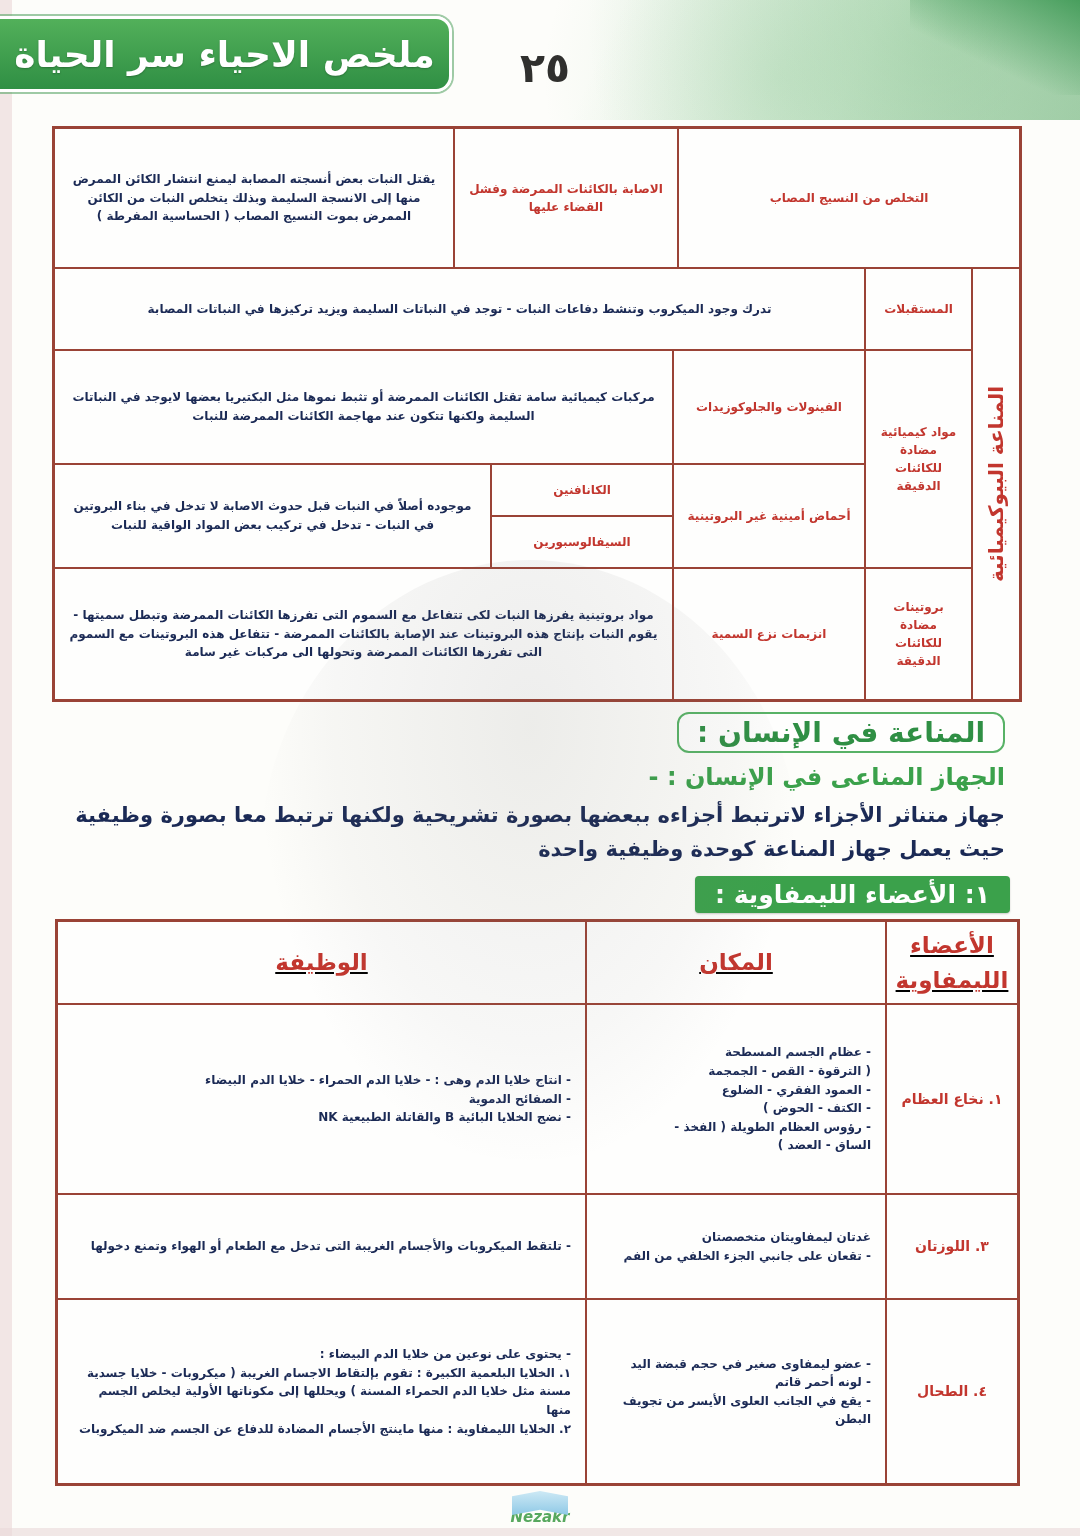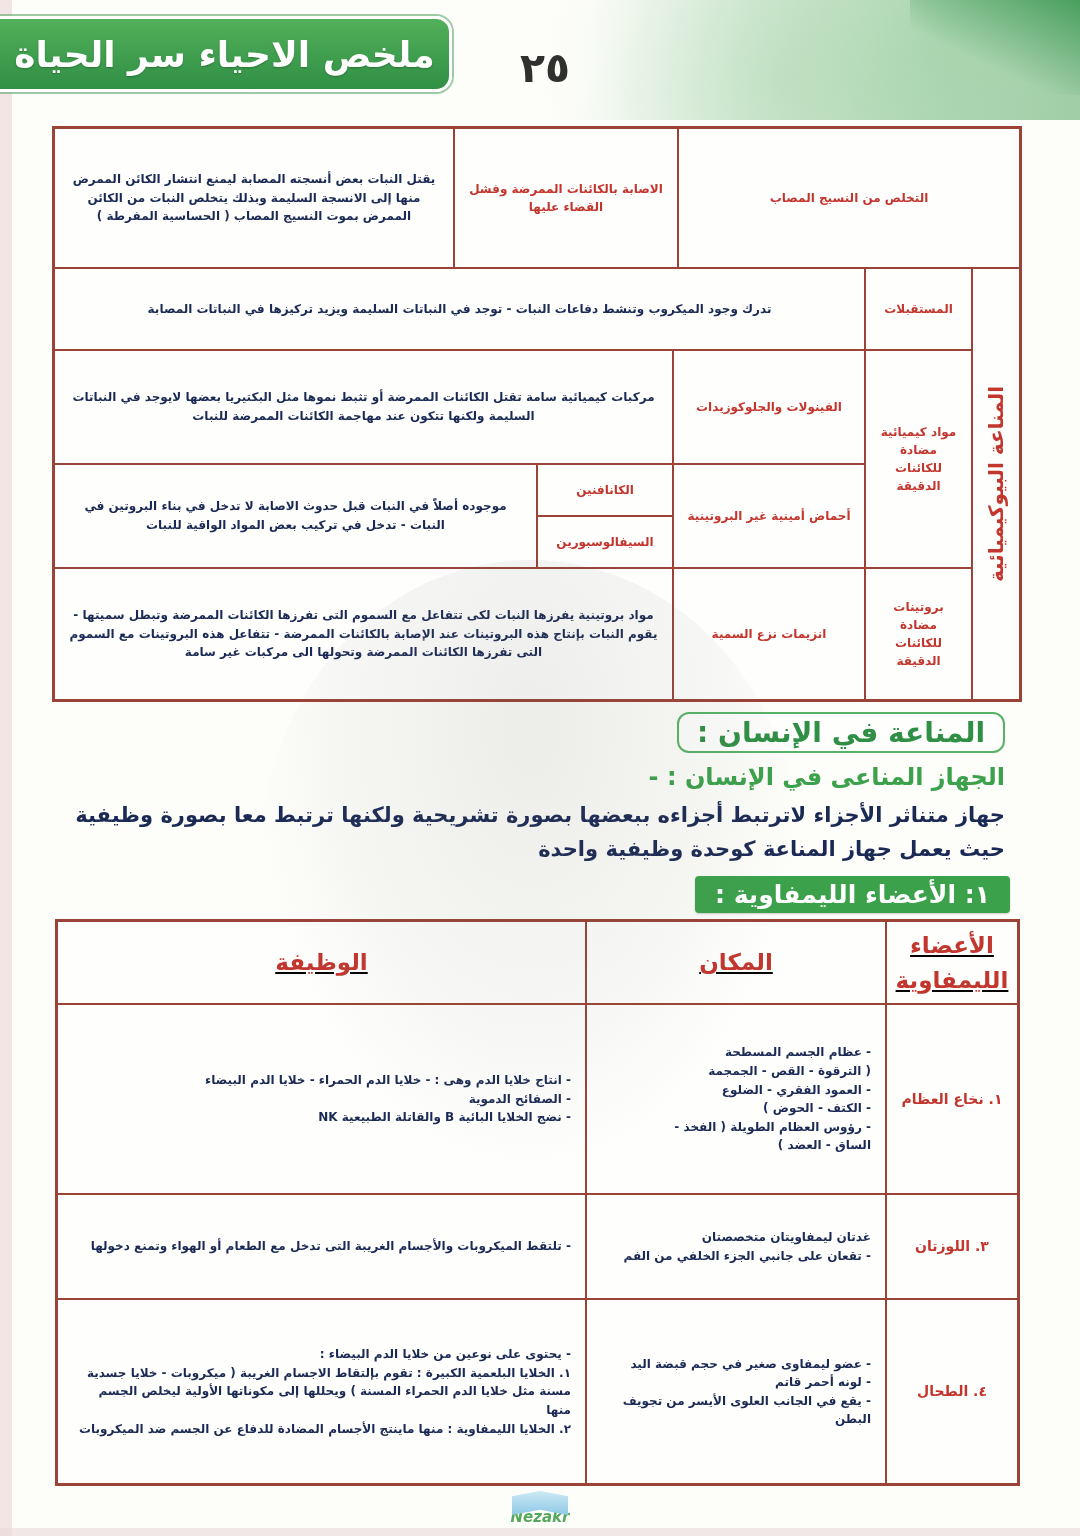--- a/index.html
+++ b/index.html
@@ -60,21 +60,21 @@
   .vert-cell{width:48px;border:1px solid var(--bd);box-sizing:border-box;display:flex;align-items:center;justify-content:center;}
   .vert-text{transform:rotate(-90deg);white-space:nowrap;color:var(--red);font-weight:bold;font-size:20px;}
   .t1-main{flex:1;display:flex;flex-direction:column;}
   .row2{display:flex;min-height:82px;}
   .col-cat{width:107px;}
   .col-sub{width:192px;}
   .group34{display:flex;}
   .g34-stack{flex:1;display:flex;flex-direction:column;}
   .row3{display:flex;min-height:114px;}
   .row4{display:flex;min-height:104px;}
-  .subsub-stack{width:136px;display:flex;flex-direction:column;border-radius:17px;}
+  .subsub-stack{width:182px;display:flex;flex-direction:column;border-radius:17px;}
   .subsub-stack .cell{flex:1;width:auto;}
   .row5{display:flex;min-height:132px;}
 
   
   .sec-wrap{margin:10px 75px 0 60px;text-align:right;}
   .sec1-box{display:inline-block;border:2px solid #58b266;border-radius:12px;padding:2px 18px;
     color:var(--green-dark);font-weight:bold;font-size:28px;background:rgba(255,255,255,.5);}
   .sec2{color:var(--green);font-weight:bold;font-size:24px;margin:10px 75px 0 60px;text-align:right;}
   .para{color:var(--navy);font-weight:bold;font-size:21px;line-height:1.6;margin:8px 75px 0 60px;text-align:right;}
   .sec3-wrap{margin:10px 70px 6px 60px;text-align:right;}

